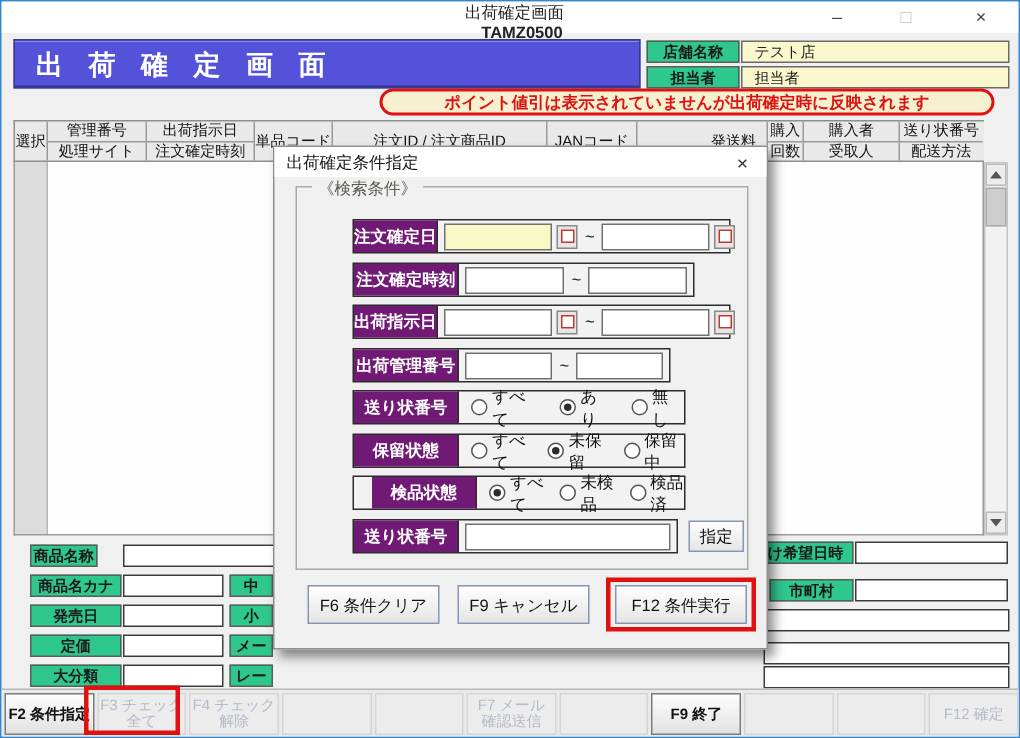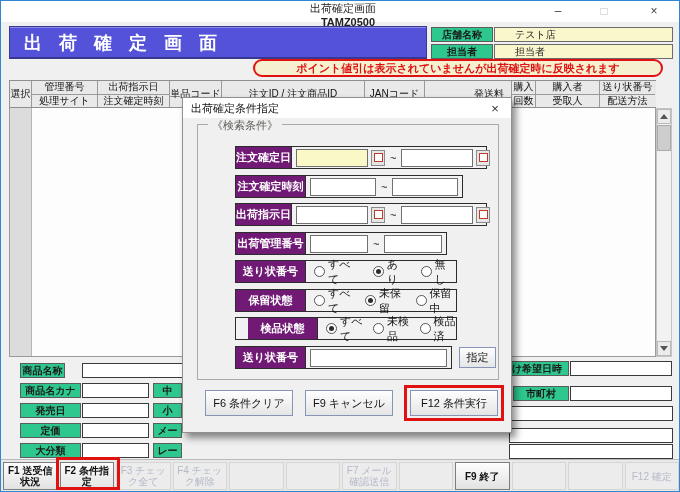--- a/index.html
+++ b/index.html
@@ -9,21 +9,21 @@
   
   .titlebar{left:0;top:0;width:678px;height:21px;background:#ffffff;display:flex;align-items:center;padding-left:6px;flex-direction:column;}
   .appicon{width:13px;height:13px;background:linear-gradient(135deg,#d23b3b 45%,#2b4bd2 55%);border-radius:2px;margin-right:6px;}
   .apptitle{font-size:11px;color:#222;}
   .appcode{font-size:11px;color:#222;margin-left:10px;font-weight:bold;}
   .winctl{position:absolute;top:0;height:20px;width:34px;display:flex;align-items:center;justify-content:center;font-size:12px;color:#444;}
   
   .banner{left:8px;top:25px;width:418px;height:33px;background:#5452d8;border:1px solid #3a3a8a;box-shadow:inset 0 1px 0 #8c8aee, inset 0 -1px 0 #37359a;color:#fff;font-size:18px;font-weight:bold;letter-spacing:6px;display:flex;align-items:center;padding-left:14px;}
   
   .glabel{background:#2ec78e;border:1px solid #5c5c5c;color:#1a1a1a;font-size:10px;font-weight:bold;display:flex;align-items:center;justify-content:center;}
-  .cream{background:#fbf7cd;border:1px solid #6b6b6b;font-size:10px;color:#222;display:flex;align-items:center;padding-left:20px;}
+  .cream{background:#fbf7cd;border:1px solid #6b6b6b;font-size:10px;color:#222;display:flex;align-items:center;padding-left:8px;}
   .notice{left:252px;top:58px;width:410px;height:18px;border:2px solid #e01111;border-radius:10px;background:#f5f1d0;color:#e01111;font-size:11px;font-weight:bold;display:flex;align-items:center;justify-content:center;white-space:nowrap;}
   
   .thead{left:8px;top:79px;width:647px;height:28px;display:flex;border:1px solid #8f8f8f;border-right:none;background:#e9e9e9;}
   .tcol{border-right:1px solid #9a9a9a;display:flex;flex-direction:column;}
   .tcell{flex:1;font-size:10px;color:#111;display:flex;align-items:center;justify-content:center;white-space:nowrap;overflow:hidden;}
   .tcell.split{border-bottom:1px solid #9a9a9a;}
   .tcell.split:last-child{border-bottom:none;}
   .tbody{left:8px;top:107px;width:647px;height:249px;background:#fdfdfd;border:1px solid #9a9a9a;border-top:none;}
   .selcol{position:absolute;left:0;top:0;width:22px;height:100%;background:#dcdcdc;border-right:1px solid #b5b5b5;}
   .vscroll{left:655px;top:107px;width:16px;height:249px;background:#f2f2f2;border:1px solid #c4c4c4;}
@@ -157,22 +157,20 @@
 
   <div class="abs glabel" style="left:504px;top:360px;width:64px;height:15px;">け希望日時</div>
   <div class="abs fieldbox" style="left:569px;top:360px;width:102px;height:15px;"></div>
   <div class="abs glabel" style="left:512px;top:385px;width:56px;height:15px;">市町村</div>
   <div class="abs fieldbox" style="left:569px;top:385px;width:102px;height:15px;"></div>
   <div class="abs fieldbox" style="left:508px;top:405px;width:164px;height:15px;"></div>
   <div class="abs fieldbox" style="left:508px;top:427px;width:164px;height:15px;"></div>
   <div class="abs fieldbox" style="left:508px;top:443px;width:164px;height:15px;"></div>
 
   <div class="abs bottombar">
-    <div class="fslot active">F1 送受信
-状況</div>
     <div class="fslot active">F2 条件指定</div>
     <div class="fslot disabled">F3 チェック全て</div>
     <div class="fslot disabled">F4 チェック解除</div>
     <div class="fslot disabled"></div>
     <div class="fslot disabled"></div>
     <div class="fslot disabled">F7 メール
 確認送信</div>
     <div class="fslot disabled"></div>
     <div class="fslot active">F9 終了</div>
     <div class="fslot disabled"></div>

